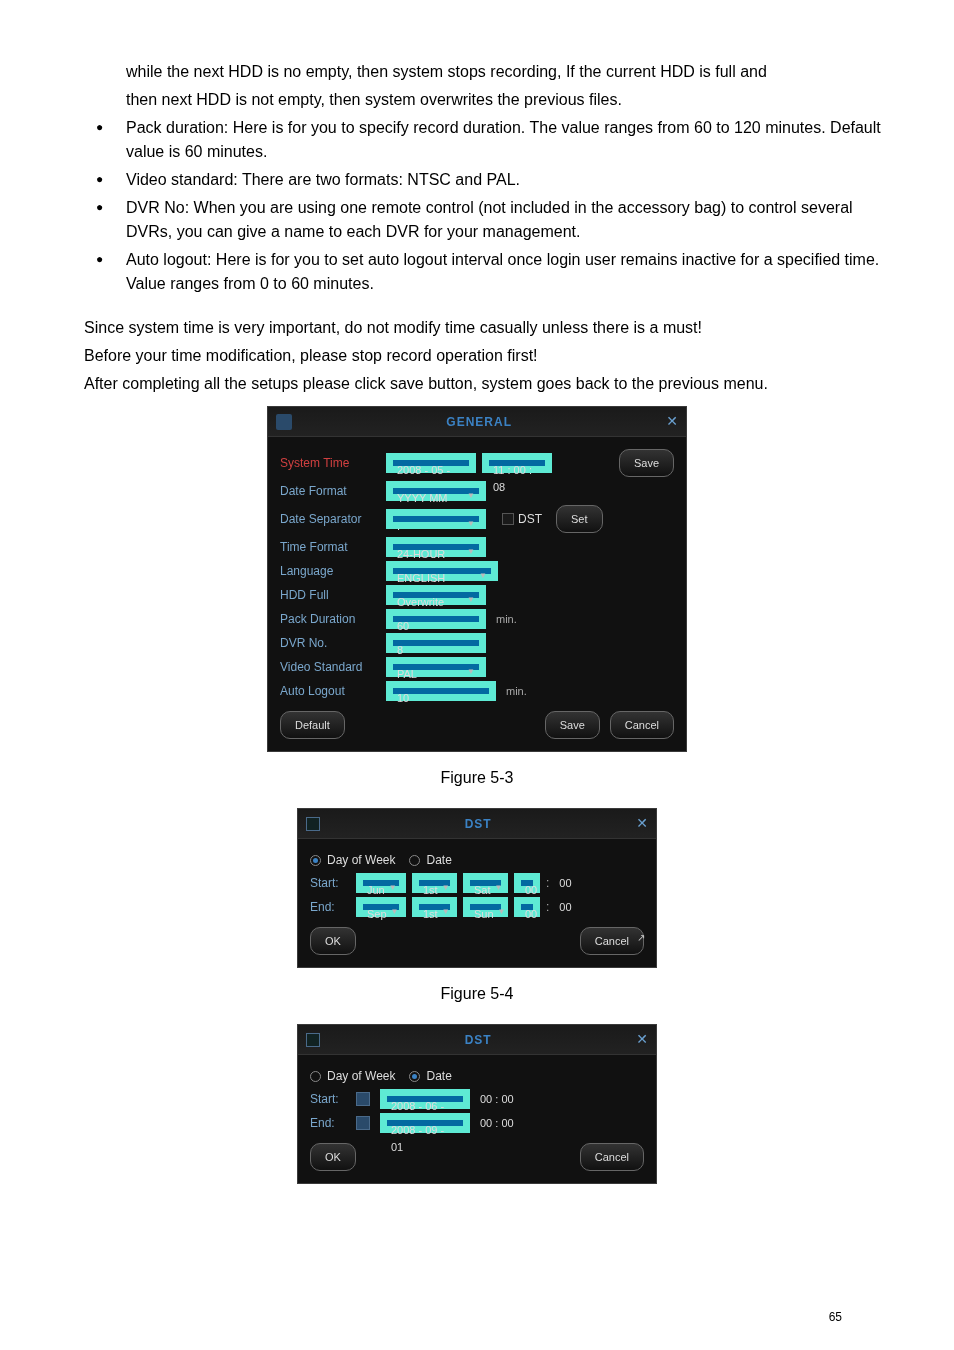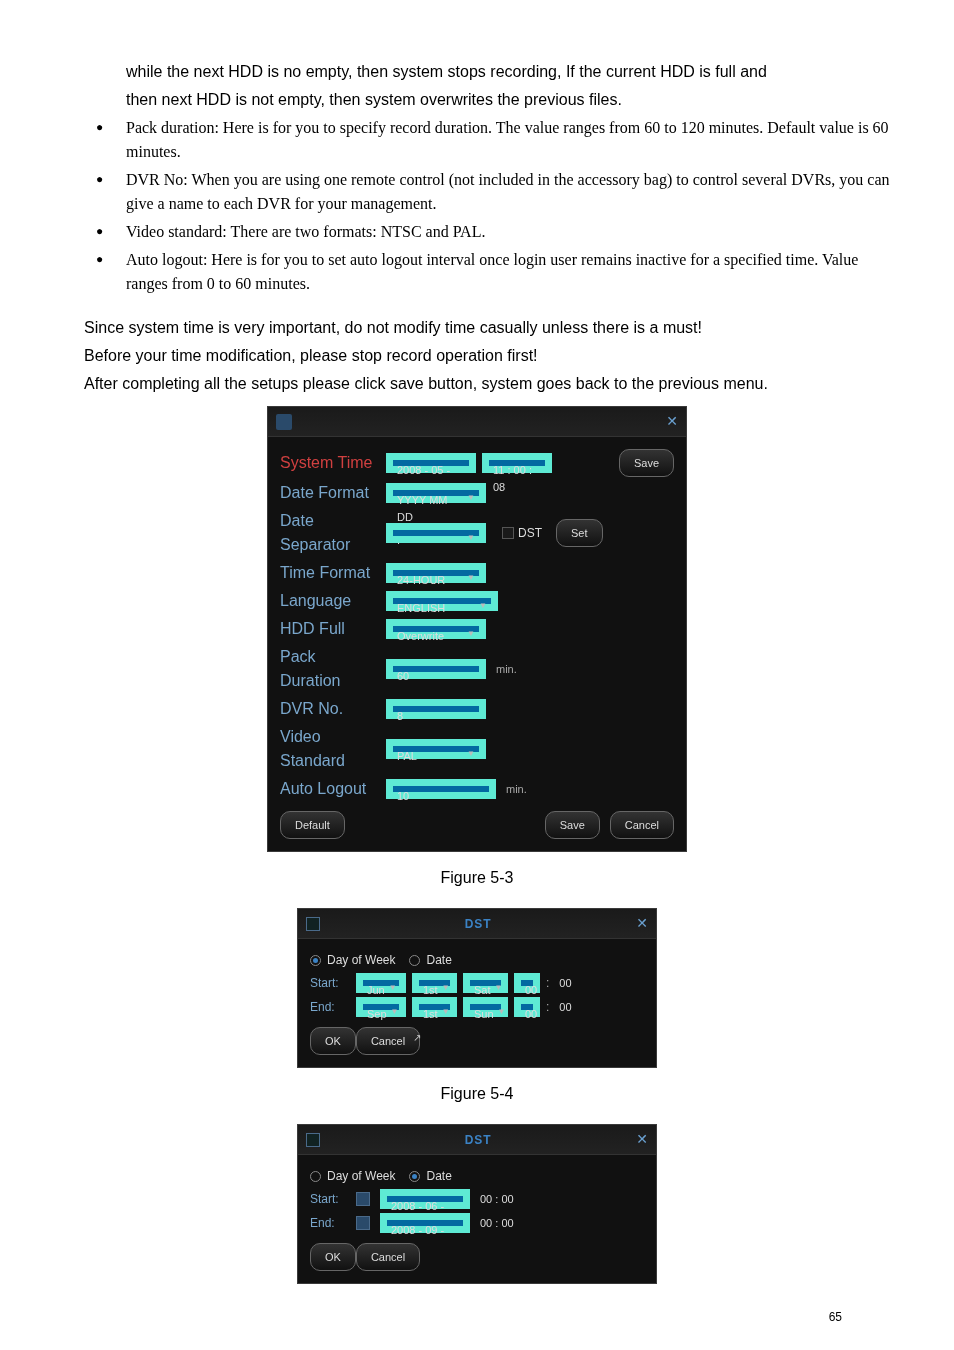--- a/index.html
+++ b/index.html
@@ -6,21 +6,21 @@
   body {
     font-family: Arial, sans-serif;
     background: #fff;
     color: #000;
     font-size: 16px;
     line-height: 1.5;
     padding: 60px 56px 40px 56px;
     width: 954px;
   }
   .body-text { margin-left: 70px; margin-bottom: 4px; }
-  ul.bullets { list-style: none; margin-bottom: 20px; font-family: Liberation Serif, serif; }
+  ul.bullets { list-style: none; margin-bottom: 20px; }
   ul.bullets li { position: relative; padding-left: 70px; margin-bottom: 4px; }
   ul.bullets li::before {
     content: "●"; position: absolute; left: 40px; top: 2px; font-size: 12px;
   }
   .para { margin-bottom: 4px; margin-left: 28px; }
   .figure-caption { text-align: center; margin: 14px 0 18px 0; }
   .dialog {
     background: #111; color: #d0d0d0;
     border: 1px solid #3a3a3a; margin: 10px auto; font-size: 12px;
   }
@@ -28,70 +28,71 @@
   .dlg2, .dlg3 { width: 360px; }
   .dlg-title {
     display: flex; align-items: center; justify-content: space-between;
     padding: 4px 8px; border-bottom: 1px solid #333;
     background: linear-gradient(#1a1a1a,#222);
   }
   .dlg-title-center { text-align: center; flex: 1; color: #3b82c4; font-weight: bold; letter-spacing: 1px; }
   .close-x { color: #6aa0d0; cursor: pointer; font-size: 14px; }
   .dlg-body { padding: 8px 12px 12px 12px; }
   .row { display: flex; align-items: center; margin: 4px 0; gap: 6px; }
-  .lbl { width: 100px; color: #7aa7cc; font-size: 16px; }
+  .lbl { width: 100px; color: #7aa7cc; font-size: 12px; }
   .lbl-red { color: #d04040; }
   .sel, .inp {
     background: #0369a1; border: 7px solid #5eead4; color: #ddd;
     font-size: 11px; padding: 2px 4px; height: 20px;
   }
   .sel { display: inline-flex; justify-content: space-between; }
   .arrow { font-size: 8px; color: #bbb; margin-left: 4px; }
   .btn {
     background: linear-gradient(#333,#111); border: 1px solid #666;
     color: #ddd; border-radius: 10px; padding: 13px 14px; font-size: 11px;
     cursor: pointer; height: 20px; display: inline-flex; align-items: center;
   }
   .dst-box { display: inline-flex; align-items: center; gap: 4px; margin-left: 10px; }
   .dst-check { width: 12px; height: 12px; background: #1a1a1a; border: 1px solid #555; display: inline-block; }
   .radio { width: 11px; height: 11px; border: 1px solid #888; border-radius: 50%; display: inline-flex; align-items: center; justify-content: center; }
   .radio.on::after { content: ""; width: 5px; height: 5px; background: #3b82c4; border-radius: 50%; }
-  .btn-row { display: flex; justify-content: flex-start; margin-top: 10px; }
+  .btn-row { display: flex; justify-content: space-between; margin-top: 10px; }
   .footer-btns { display: flex; justify-content: flex-end; gap: 10px; margin-top: 10px; }
   .footer-left { float: left; }
   .unit { color: #aaa; font-size: 11px; margin-left: 4px; }
   .cal-icon { width: 14px; height: 14px; background: #2a4a6a; border: 1px solid #4a6a8a; display: inline-block; margin-right: 4px; }
   .title-icon { width: 16px; height: 16px; background: #2a4a6a; display: inline-block; border-radius: 2px; }
   .title-icon2 { width: 14px; height: 14px; border: 1px solid #4a6a8a; background: #122; display: inline-block; }
   .cursor { position: relative; }
   .cursor::after { content: "↖"; position: absolute; right: -2px; top: 2px; color: #ccc; font-size: 10px; transform: scaleX(-1); }
   .page-num { position: absolute; right: 56px; bottom: 24px; font-size: 12px; }
   .page-wrap { position: relative; min-height: 1290px; }
 </style>
 </head>
 <body>
 <div class="page-wrap">
 
 <p class="body-text">while the next HDD is no empty, then system stops recording, If the current HDD is full and</p>
 <p class="body-text">then next HDD is not empty, then system overwrites the previous files.</p>
 
 <ul class="bullets">
   <li>Pack duration: Here is for you to specify record duration. The value ranges from 60 to 120 minutes. Default value is 60 minutes.</li>
+  <li>Video standard: There are two formats: NTSC and PAL.</li>
   <li>DVR No: When you are using one remote control (not included in the accessory bag) to control several DVRs, you can give a name to each DVR for your management.</li>
-  <li>Video standard: There are two formats: NTSC and PAL.</li>
   <li>Auto logout: Here is for you to set auto logout interval once login user remains inactive for a specified time. Value ranges from 0 to 60 minutes.</li>
 </ul>
 
 <p class="para">Since system time is very important, do not modify time casually unless there is a must!</p>
 <p class="para">Before your time modification, please stop record operation first!</p>
 <p class="para">After completing all the setups please click save button, system goes back to the previous menu.</p>
 
 <div class="dialog dlg1">
   <div class="dlg-title">
     <span class="title-icon"></span>
+    <span class="dlg-title-center">GENERAL</span>
     <span class="close-x">✕</span>
   </div>
   <div class="dlg-body">
     <div class="row">
       <span class="lbl lbl-red">System Time</span>
       <span class="inp" style="width:90px">2008 - 05 - 05</span>
       <span class="inp" style="width:70px">11 : 00 : 08</span>
       <span style="flex:1"></span>
       <span class="btn">Save</span>
     </div>

